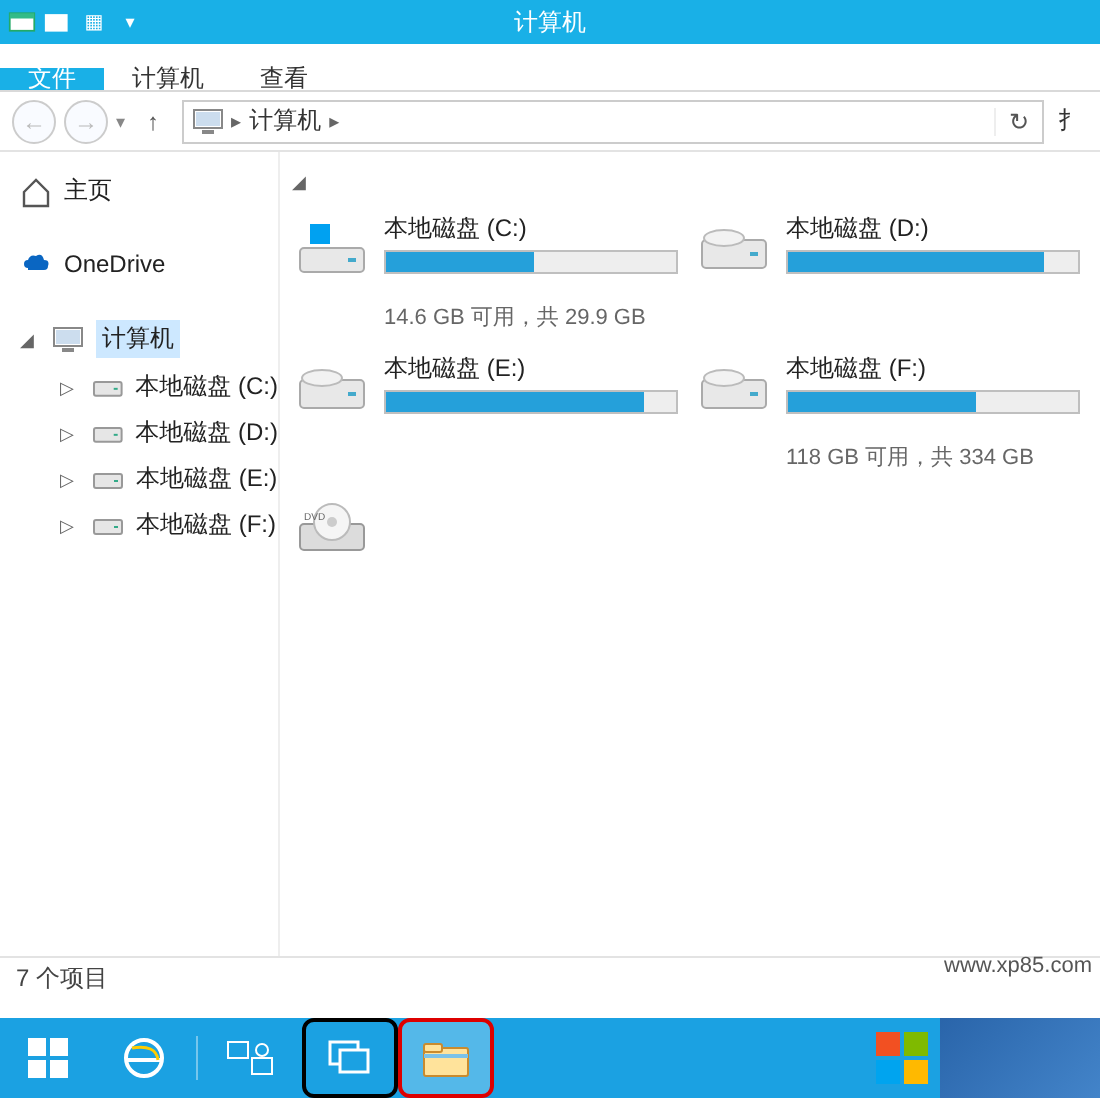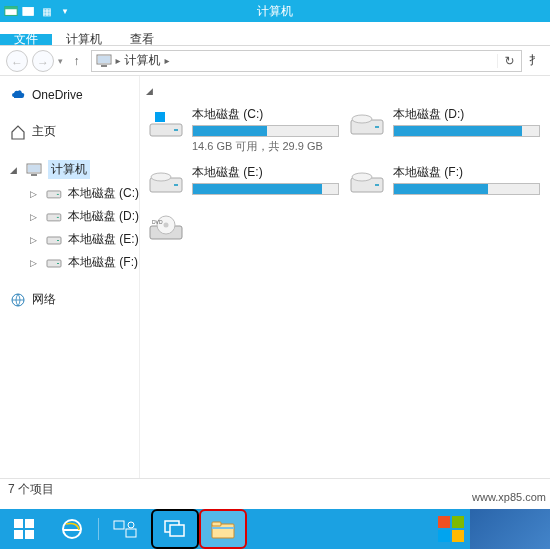--- a/index.html
+++ b/index.html
@@ -39,38 +39,38 @@
   .section-header { display: flex; align-items: center; gap: 4px; color: #1a5fb4; font-size: 12px; margin-bottom: 8px; cursor: pointer; }
   .section-caret { font-size: 9px; color: #666; }
   .drives { display: flex; flex-wrap: wrap; gap: 6px 6px; }
   .drive { width: 195px; display: flex; gap: 8px; padding: 2px; }
   .drive-icon { width: 36px; height: 36px; display: flex; align-items: center; justify-content: center; flex-shrink: 0; }
   .drive-icon svg { width: 34px; height: 28px; }
   .drive-info { flex: 1; display: flex; flex-direction: column; gap: 2px; }
   .drive-name { font-size: 12px; color: #222; }
   .drive-bar { width: 100%; height: 12px; border: 1px solid #bfbfbf; background: #eee; position: relative; }
   .drive-bar-fill { height: 100%; background: #25a0da; }
-  .drive-stats { font-size: 11px; color: #666; }
+  .drive-stats { font-size: 11px; color: #666; margin-top: 12px; }
 
   .statusbar { position: absolute; bottom: 49px; left: 0; right: 0; height: 22px; border-top: 1px solid #e3e3e3; display: flex; align-items: center; padding: 0 8px; font-size: 12px; color: #444; background: #fff; }
 
   .taskbar { position: absolute; bottom: 0; left: 0; right: 0; height: 40px; background: #1ba1e2; display: flex; align-items: center; }
   .task-item { width: 48px; height: 40px; display: flex; align-items: center; justify-content: center; cursor: pointer; }
   .task-item.active { background: rgba(255,255,255,0.25); border-bottom: 2px solid #fff; }
   .start-btn svg { width: 22px; height: 22px; }
   .task-sep { width: 1px; height: 22px; background: rgba(255,255,255,0.4); margin: 0 2px; }
   .marker { border: 2px solid #000; border-radius: 6px; }
   .marker.red { border-color: #d00; }
 
   .taskbar-right { position: absolute; right: 0; height: 40px; display: flex; align-items: center; }
   .ms-flag { display: grid; grid-template-columns: 12px 12px; grid-template-rows: 12px 12px; gap: 2px; margin-right: 6px; }
   .ms-flag div:nth-child(1){background:#f25022;} .ms-flag div:nth-child(2){background:#7fba00;}
   .ms-flag div:nth-child(3){background:#00a4ef;} .ms-flag div:nth-child(4){background:#ffb900;}
   .watermark-box { width: 80px; height: 40px; background: linear-gradient(135deg,#2c5aa0,#4a7fc5); display: flex; align-items: center; justify-content: center; color: #fff; font-size: 11px; opacity: 0.85; }
-  .watermark-url { position: absolute; right: 4px; bottom: 46px; font-size: 11px; color: #555; }
+  .watermark-url { position: absolute; right: 4px; bottom: 60px; font-size: 11px; color: #555; }
 </style>
 </head>
 <body>
 
 <div class="titlebar">
   <div class="titlebar-left">
     <span class="titlebar-icon">
       <svg viewBox="0 0 16 16">
           <rect x="1" y="3" width="14" height="10" fill="#fff" stroke="#2a6" stroke-width="1"></rect>
           <rect x="1" y="3" width="14" height="3" fill="#3b8"></rect>
@@ -114,34 +114,34 @@
   </div>
   <div class="search-icon">扌</div>
 </div>
 
 <div class="body-area">
   <div class="sidebar">
     <div class="side-group">
       <div class="side-item">
         <span class="side-icon">
           <svg viewBox="0 0 16 16">
+              <path d="M2 8 L8 2 L14 8 L14 15 L2 15 Z" fill="none" stroke="#555" stroke-width="1.2"></path>
+            </svg>
+        </span>
+        <span class="label">主页</span>
+      </div>
+    </div>
+    <div class="side-group">
+      <div class="side-item">
+        <span class="side-icon">
+          <svg viewBox="0 0 16 16">
               <path d="M4 10 Q2 10 2 8 Q2 6 4 6 Q5 3 8 4 Q11 2 12 6 Q15 6 14 9 Q14 11 12 11 L4 11 Z" fill="#0a66c2"></path>
             </svg>
         </span>
         <span class="label">OneDrive</span>
-      </div>
-    </div>
-    <div class="side-group">
-      <div class="side-item">
-        <span class="side-icon">
-          <svg viewBox="0 0 16 16">
-              <path d="M2 8 L8 2 L14 8 L14 15 L2 15 Z" fill="none" stroke="#555" stroke-width="1.2"></path>
-            </svg>
-        </span>
-        <span class="label">主页</span>
       </div>
     </div>
     <div class="side-group">
       <div class="side-item selected">
         <span class="side-caret">◢</span>
         <span class="side-icon">
           <svg viewBox="0 0 16 14">
               <rect x="1" y="1" width="14" height="9" fill="#fff" stroke="#888"></rect>
               <rect x="2" y="2" width="12" height="7" fill="#cde"></rect>
               <rect x="5" y="11" width="6" height="2" fill="#888"></rect>
@@ -181,31 +181,20 @@
       </div>
       <div class="side-item indent">
         <span class="side-caret">▷</span>
         <span class="side-icon">
             <svg viewBox="0 0 16 12">
               <rect x="1" y="3" width="14" height="7" rx="1" fill="#e6e6e6" stroke="#999"></rect>
               <rect x="11" y="6" width="2" height="1" fill="#3a8"></rect>
             </svg>
           </span>
         <span class="label">本地磁盘 (F:)</span>
-      </div>
-    </div>
-    <div class="side-group">
-      <div class="side-item">
-        <span class="side-icon">
-          <svg viewBox="0 0 16 16">
-              <circle cx="8" cy="8" r="6" fill="none" stroke="#2a80b9" stroke-width="1"></circle>
-              <path d="M2 8 L14 8 M8 2 Q12 8 8 14 M8 2 Q4 8 8 14" fill="none" stroke="#2a80b9" stroke-width="0.8"></path>
-            </svg>
-        </span>
-        <span class="label">网络</span>
       </div>
     </div>
   </div>
 
   <div class="content">
     <div class="section-header">
       <span class="section-caret">◢</span>
     </div>
     <div class="drives">
       <div class="drive">
@@ -264,20 +253,21 @@
               <rect x="1" y="10" width="32" height="14" rx="2" fill="#e8e8e8" stroke="#aaa"></rect>
               <rect x="25" y="16" width="4" height="2" fill="#4ac"></rect>
               <ellipse cx="12" cy="9" rx="10" ry="4" fill="#f2f2f2" stroke="#bbb"></ellipse>
             </svg>
         </div>
         <div class="drive-info">
           <div class="drive-name">本地磁盘 (F:)</div>
           <div class="drive-bar">
               <div class="drive-bar-fill" style="width:65%"></div>
             </div>
+          <div class="drive-stats">118 GB 可用，共 334 GB</div>
         </div>
       </div>
       <div class="drive">
         <div class="drive-icon">
           <svg viewBox="0 0 34 28">
               <rect x="1" y="12" width="32" height="13" rx="2" fill="#dcdcdc" stroke="#999"></rect>
               <circle cx="17" cy="11" r="9" fill="#f5f5f5" stroke="#bbb"></circle>
               <circle cx="17" cy="11" r="2.5" fill="#ccc"></circle>
               <text x="3" y="10" font-size="5" fill="#666">DVD</text>
             </svg>

